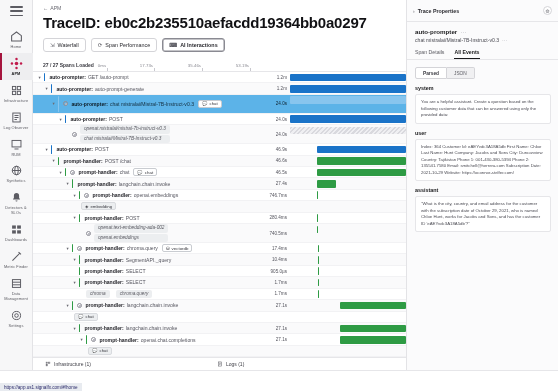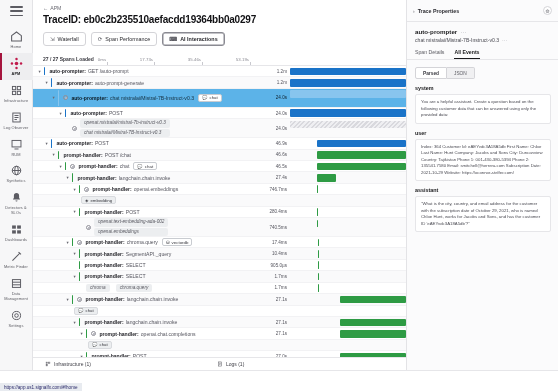--- a/index.html
+++ b/index.html
@@ -38,21 +38,21 @@
   .rail-item.active .rail-lbl { color: #1a1a1c; font-weight: bold; }
 
   
   #main {
     position: absolute; left: 33px; top: 0; right: 152px; bottom: 21px;
     background: #ffffff; overflow: hidden;
   }
   #crumb { font-size: 5.2px; color: #6b6b73; padding: 5px 0 0 10px; }
   #crumb span.arrow { margin-right: 2px; }
   #title {
-    font-size: 10px; font-weight: bold; color: #111114;
+    font-size: 15px; font-weight: bold; color: #111114;
     padding: 3px 0 0 10px; letter-spacing: -.2px; white-space: nowrap;
   }
   #tabs { display: flex; gap: 5px; padding: 7px 0 0 10px; }
   .tab {
     display: flex; align-items: center; gap: 3px;
     border: 1px solid #d4d4d8; border-radius: 3px; background: #fff;
     padding: 3px 6px; font-size: 5.4px; color: #2b2b30; cursor: pointer;
   }
   .tab.active { border-color: #8a8a92; box-shadow: 0 0 0 .5px #8a8a92 inset; font-weight: bold; }
   .tab .gl { font-size: 5.5px; color:#5c5c63; }

